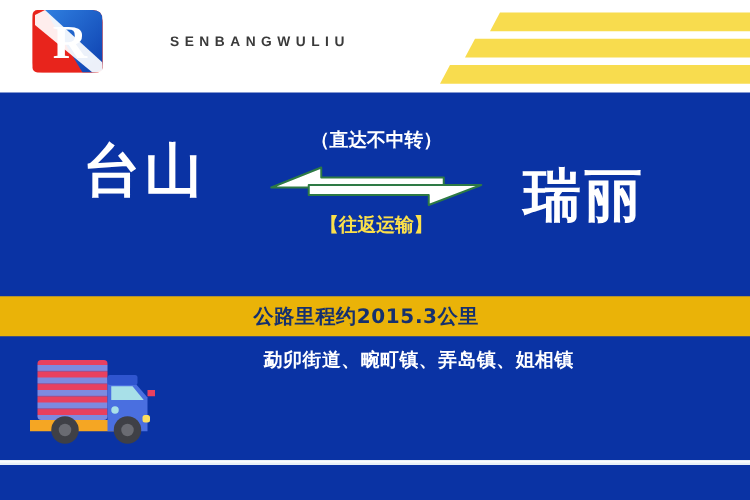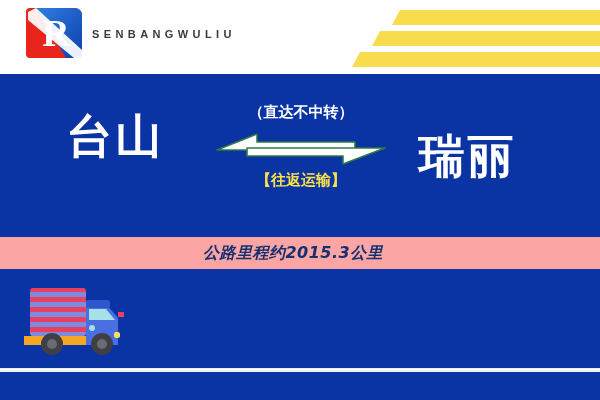--- a/index.html
+++ b/index.html
@@ -63,20 +63,21 @@
     letter-spacing: 1px;
   }
   #logo-en {
     font-family: "Liberation Sans", "DejaVu Sans", sans-serif;
     font-weight: bold;
     font-size: 11px;
     line-height: 14px;
     color: #3a3a3a;
     letter-spacing: 4.4px;
     margin-top: 2px;
+    margin-left: 44px;
   }
   .stripe {
     position: absolute;
     height: 15px;
     background: #f8dc4e;
     transform: skewX(-28deg);
   }
   #stripe1 { left: 396px; top: 10px;  width: 230px; }
   #stripe2 { left: 376px; top: 31px;  width: 250px; }
   #stripe3 { left: 356px; top: 52px;  width: 270px; }
@@ -141,25 +142,24 @@
     font-weight: bold;
     font-size: 15px;
     line-height: 20px;
   }
 
   
   #info-bar {
     position: absolute;
     left: 0; top: 163px;
     width: 600px; height: 32px;
-    background: #fca5a5;
+    background: #eab308;
     display: flex;
     align-items: center;
     justify-content: center;
-    font-style: italic;
   }
   #info-bar .info-text {
     font-family: "DejaVu Sans", "Liberation Sans", sans-serif;
     font-weight: bold;
     font-size: 16px;
     color: #15306e;
     letter-spacing: 0.5px;
     white-space: nowrap;
   }
   #info-gap { display: inline-block; width: 14px; }
@@ -288,19 +288,20 @@
 
         <circle cx="34" cy="62" r="11" fill="#3f4046"></circle>
         <circle cx="34" cy="62" r="5" fill="#6a6b72"></circle>
         <circle cx="84" cy="62" r="11" fill="#3f4046"></circle>
         <circle cx="84" cy="62" r="5" fill="#6a6b72"></circle>
 
         <circle cx="74" cy="46" r="3" fill="#a8e0e8"></circle>
       </svg>
     </div>
 
+    <div id="coverage">勐卯街道、畹町镇、弄岛镇、姐相镇</div>
 
     <div id="bottom-rule">
       <div class="rule-hi"></div>
     </div>
 
   </div>
 </div>
 
 </body></html>

